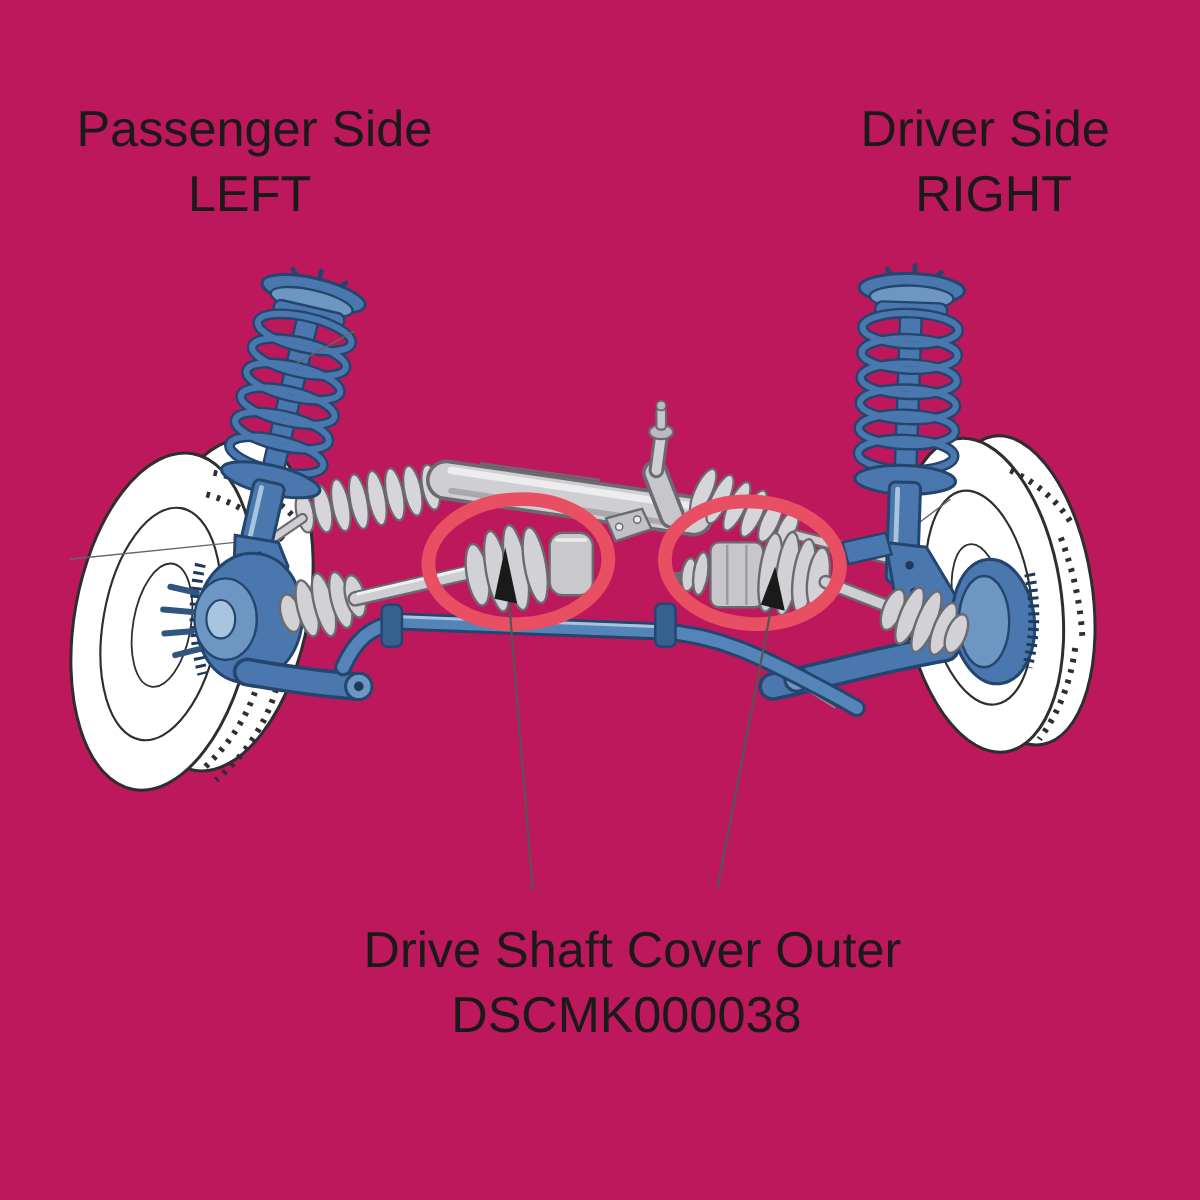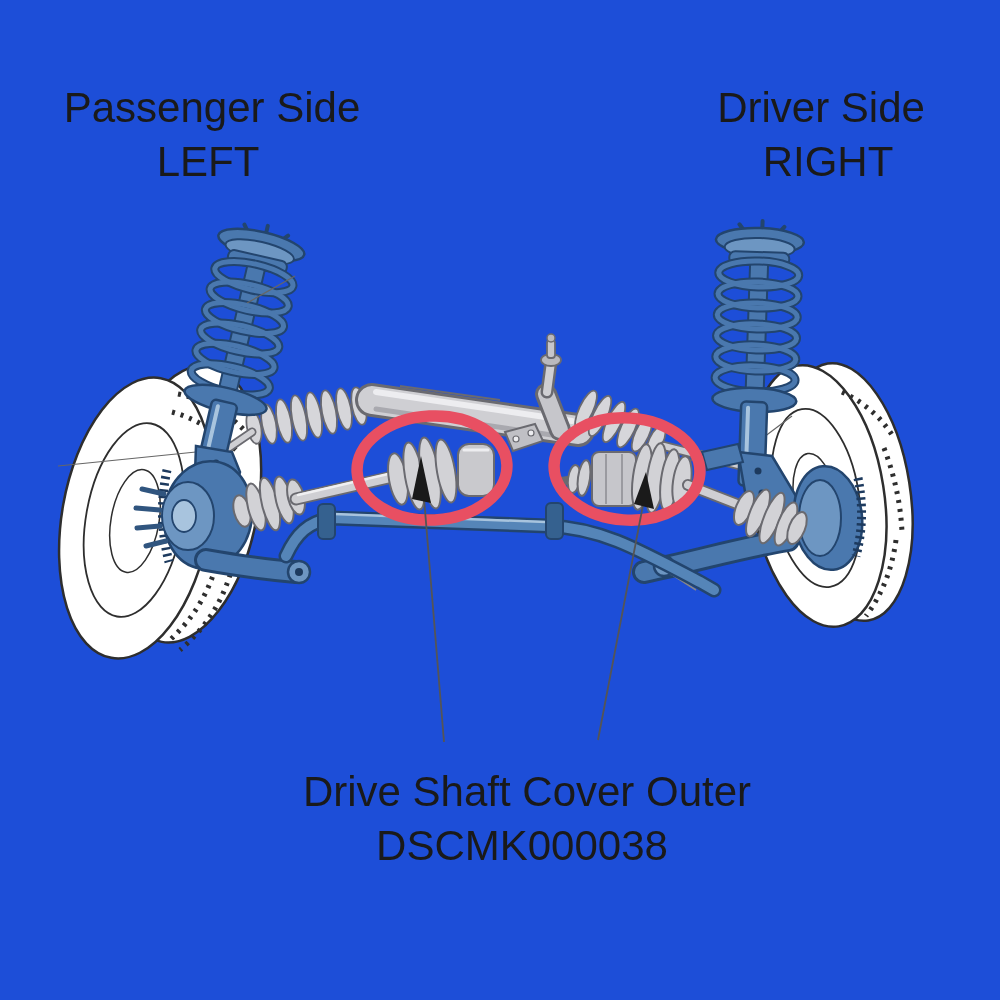--- a/index.html
+++ b/index.html
@@ -1,17 +1,17 @@
 <!DOCTYPE html>
 <html><head>
 <meta charset="utf-8">
 <style>
   html,body{margin:0;padding:0;background:#ffffff;}
   .stage{
-    position:relative;width:1000px;height:1000px;background:#1d4ed8;
+    position:relative;width:1000px;height:1000px;background:#be185d;
     font-family:"Liberation Sans", sans-serif;overflow:hidden;
   }
   svg{display:block;width:1000px;height:1000px;}
   text{fill:#1a1a1a;font-family:"Liberation Sans", sans-serif;}
   .label-lg{font-size:42px;letter-spacing:0px;}
   .part-label{font-size:42px;}
 </style>
 </head>
 <body>
 

